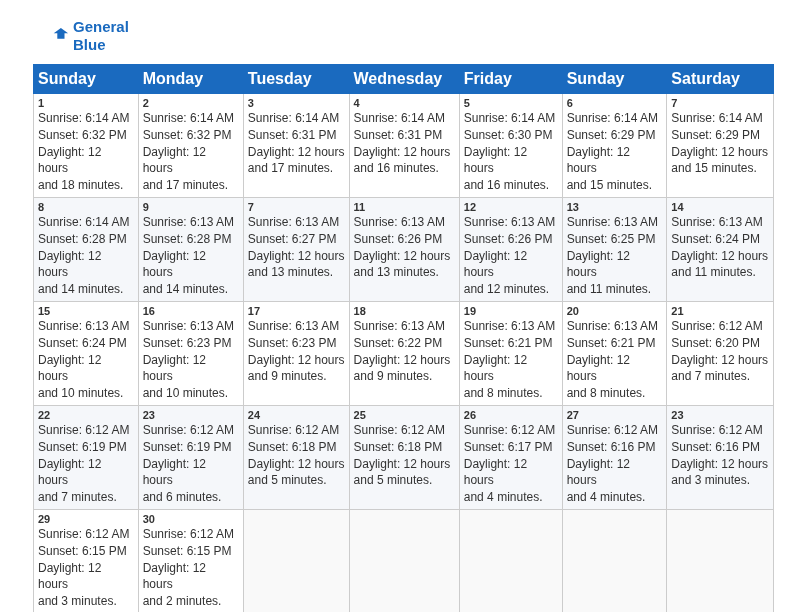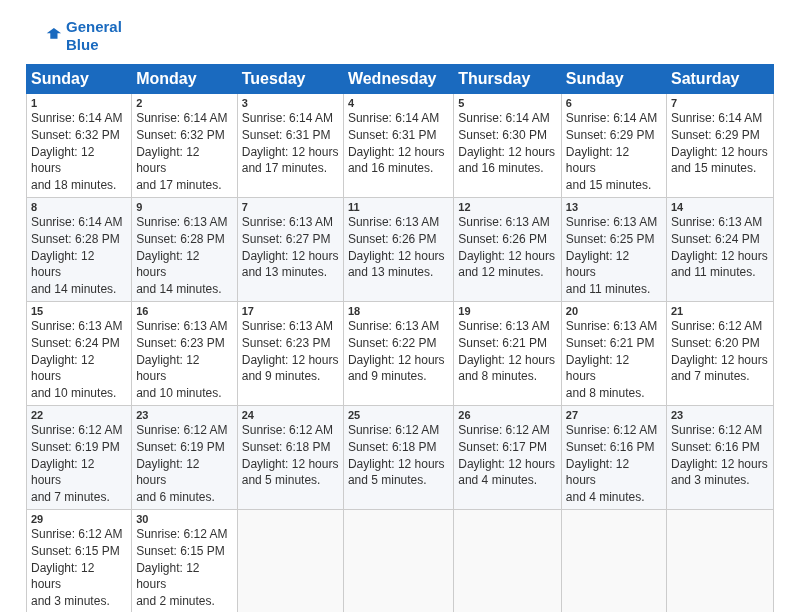--- a/index.html
+++ b/index.html
@@ -6,21 +6,21 @@
     body {
       font-family: Arial, sans-serif;
       background: #fff;
       width: 792px;
       height: 612px;
       overflow: hidden;
     }
     .page {
       width: 792px;
       height: 612px;
-      padding: 18px 18px 10px 26px;
+      padding: 18px 18px 10px 33px;
       display: flex;
       flex-direction: column;
     }
     .header {
       display: flex;
       justify-content: space-between;
       align-items: flex-start;
       margin-bottom: 10px;
     }
     .logo {
@@ -109,21 +109,21 @@
     </div>
   </div>
 
   <table class="calendar-table">
     <thead>
       <tr id="col-headers">
           <th>Sunday</th>
           <th>Monday</th>
           <th>Tuesday</th>
           <th>Wednesday</th>
-          <th>Thursday</th>
+          <th>Friday</th>
           <th>Sunday</th>
           <th>Saturday</th>
         </tr>
     </thead>
     <tbody id="calendar-body">
         <tr>
           <td>
             <span class="day-number">1</span>
             <div class="day-cell-content">Sunrise: 6:14 AM<br>Sunset: 6:32 PM<br>Daylight: 12 hours<br>and 18 minutes.<br></div>
           </td>

